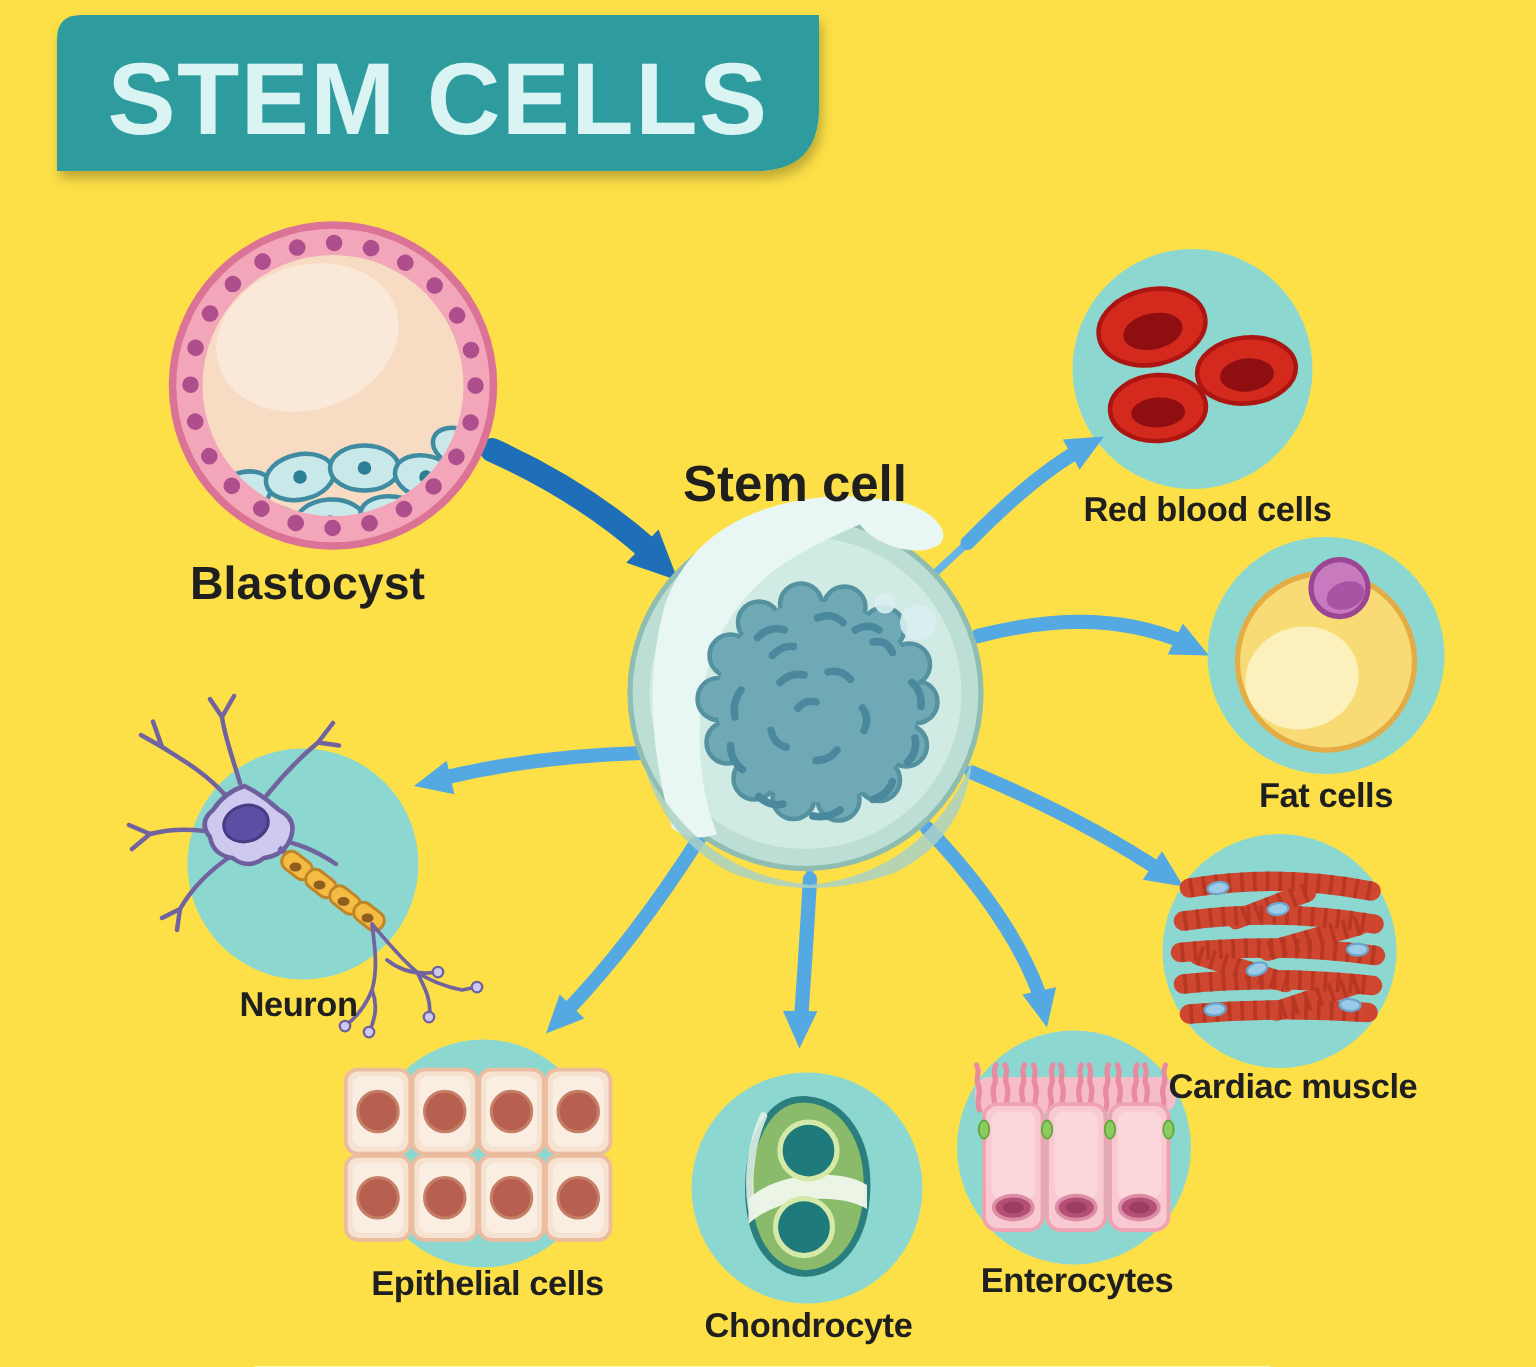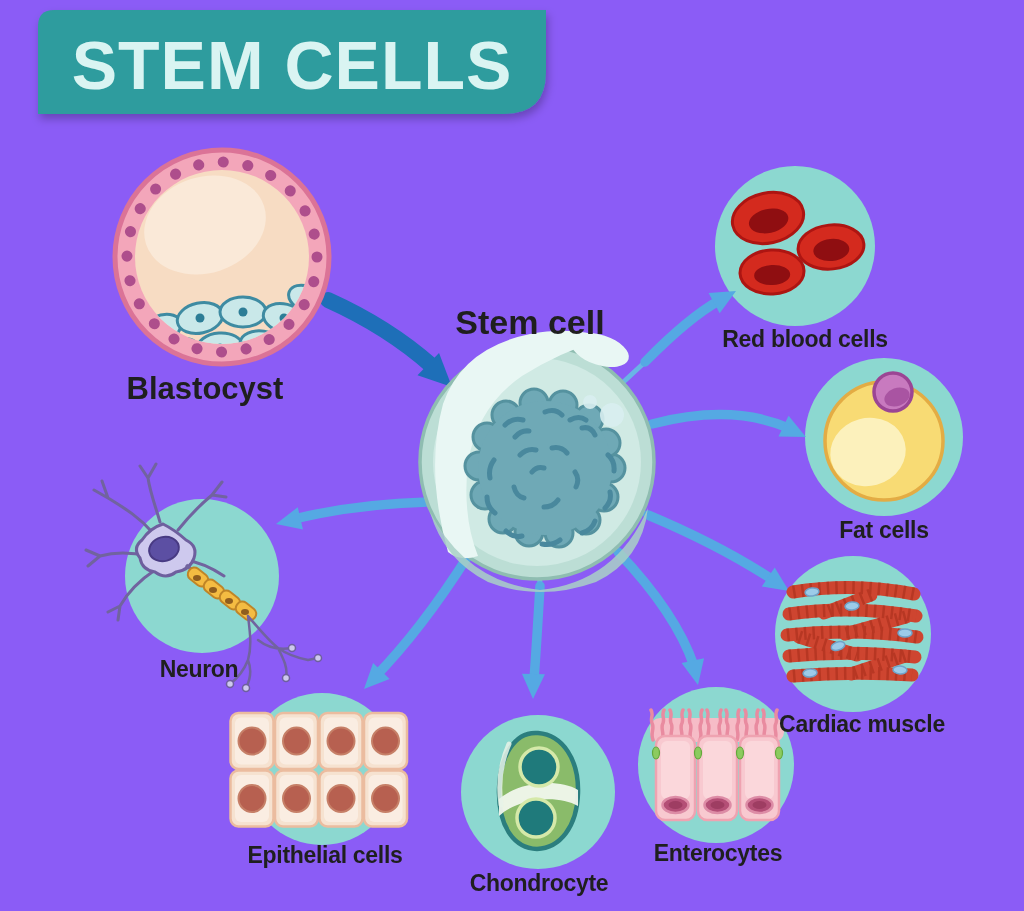--- a/index.html
+++ b/index.html
@@ -1,16 +1,16 @@
 <!DOCTYPE html>
 <html><head>
 <meta charset="utf-8">
 <style>
   html,body{margin:0;padding:0;background:#fff;}
-  #stage{position:relative;width:1024px;height:911px;background:#8b5cf6;overflow:hidden;
+  #stage{position:relative;width:1024px;height:911px;background:#fde047;overflow:hidden;
          font-family:"Liberation Sans",sans-serif;}
   svg text{font-family:"Liberation Sans",sans-serif;font-weight:bold;}
   .lbl{font-size:23px;letter-spacing:-0.3px;}
 </style>
 </head>
 <body>
 
 <div id="stage">
 <svg width="1024" height="911" viewBox="0 0 1024 911">
   <defs>

